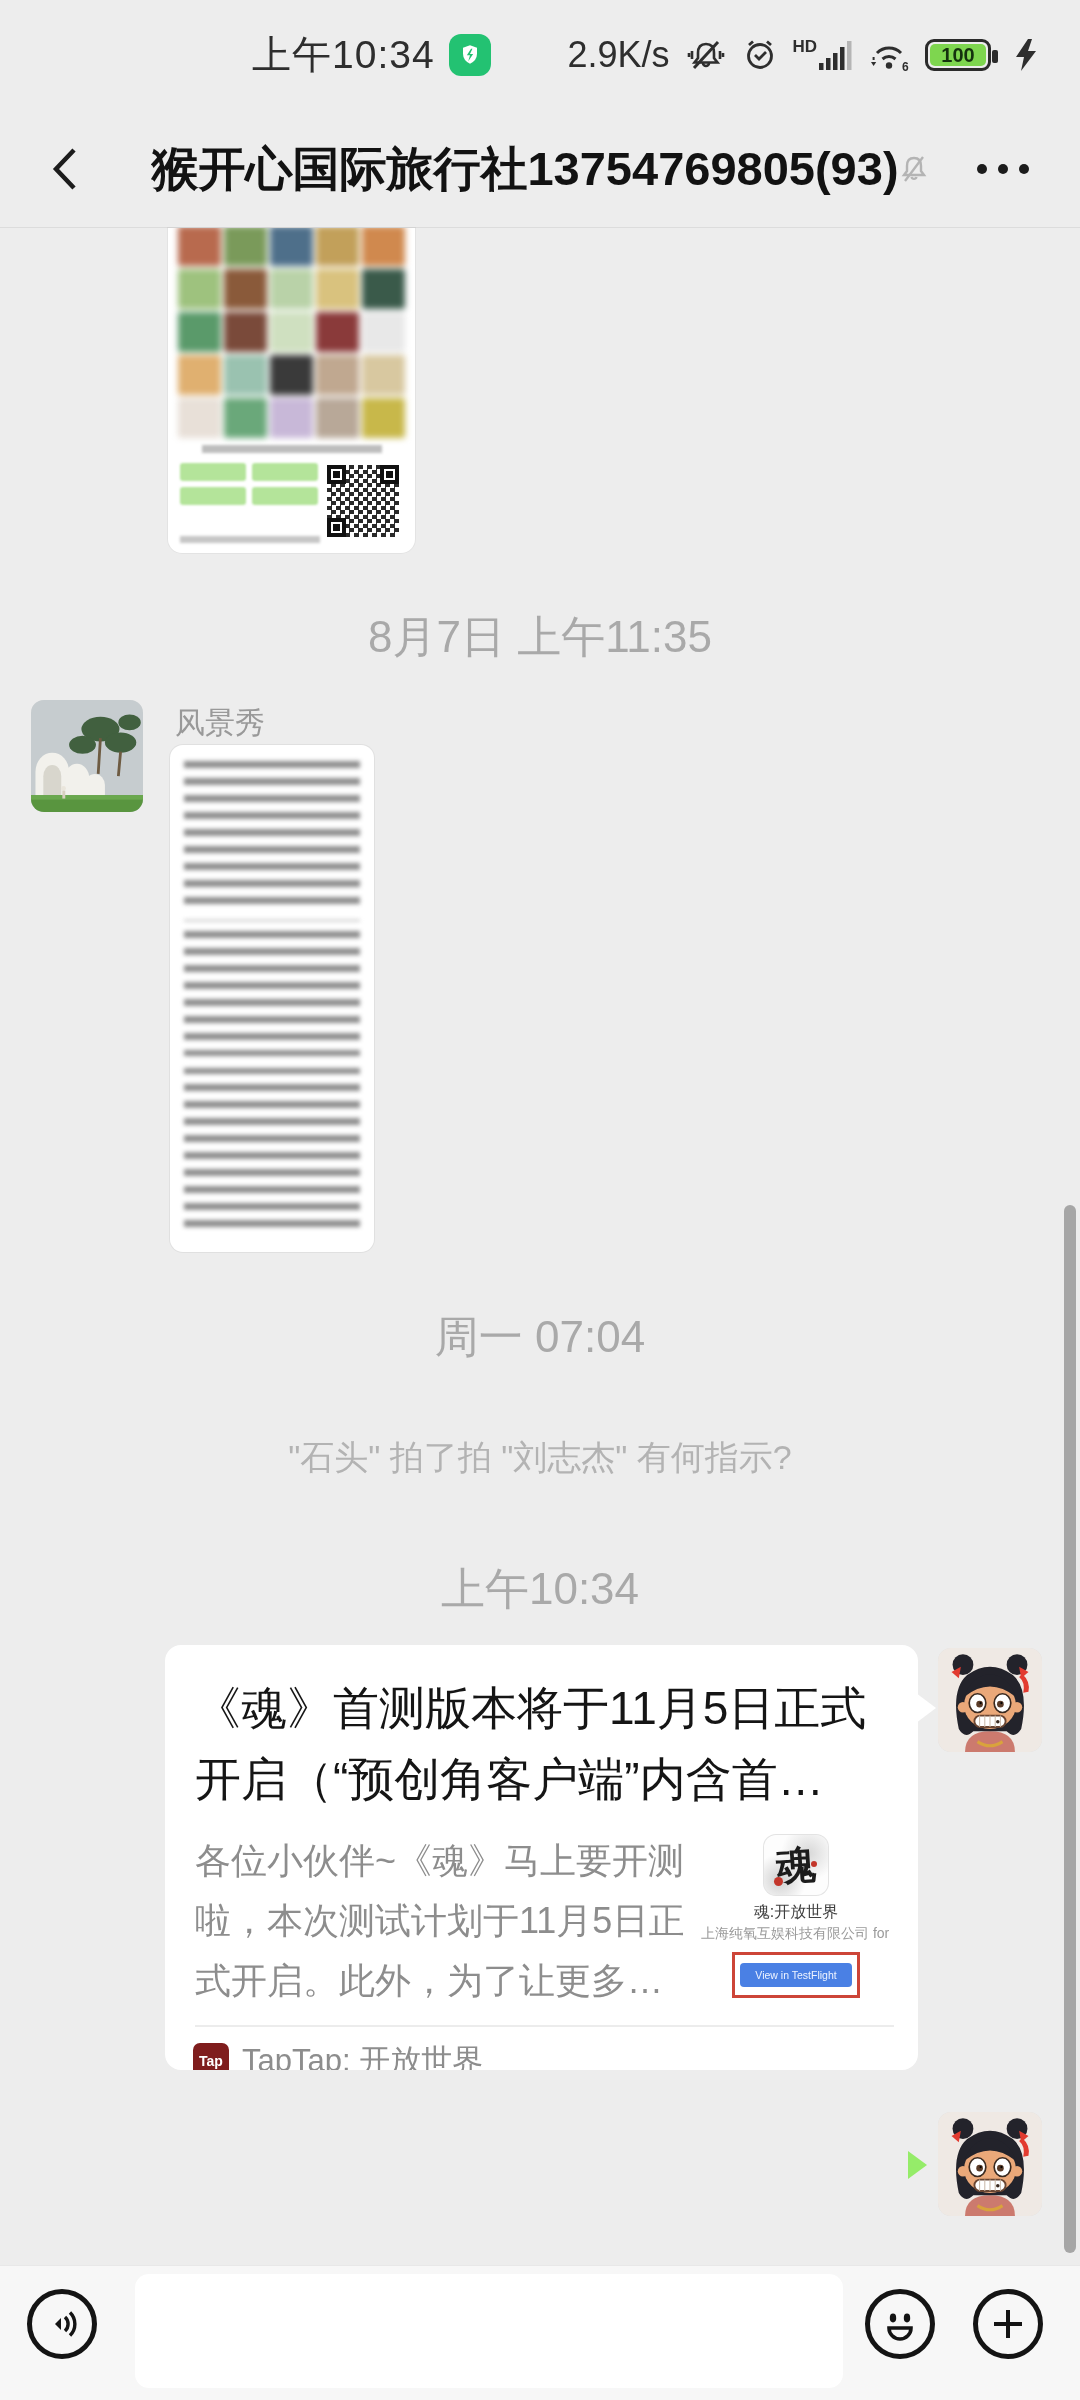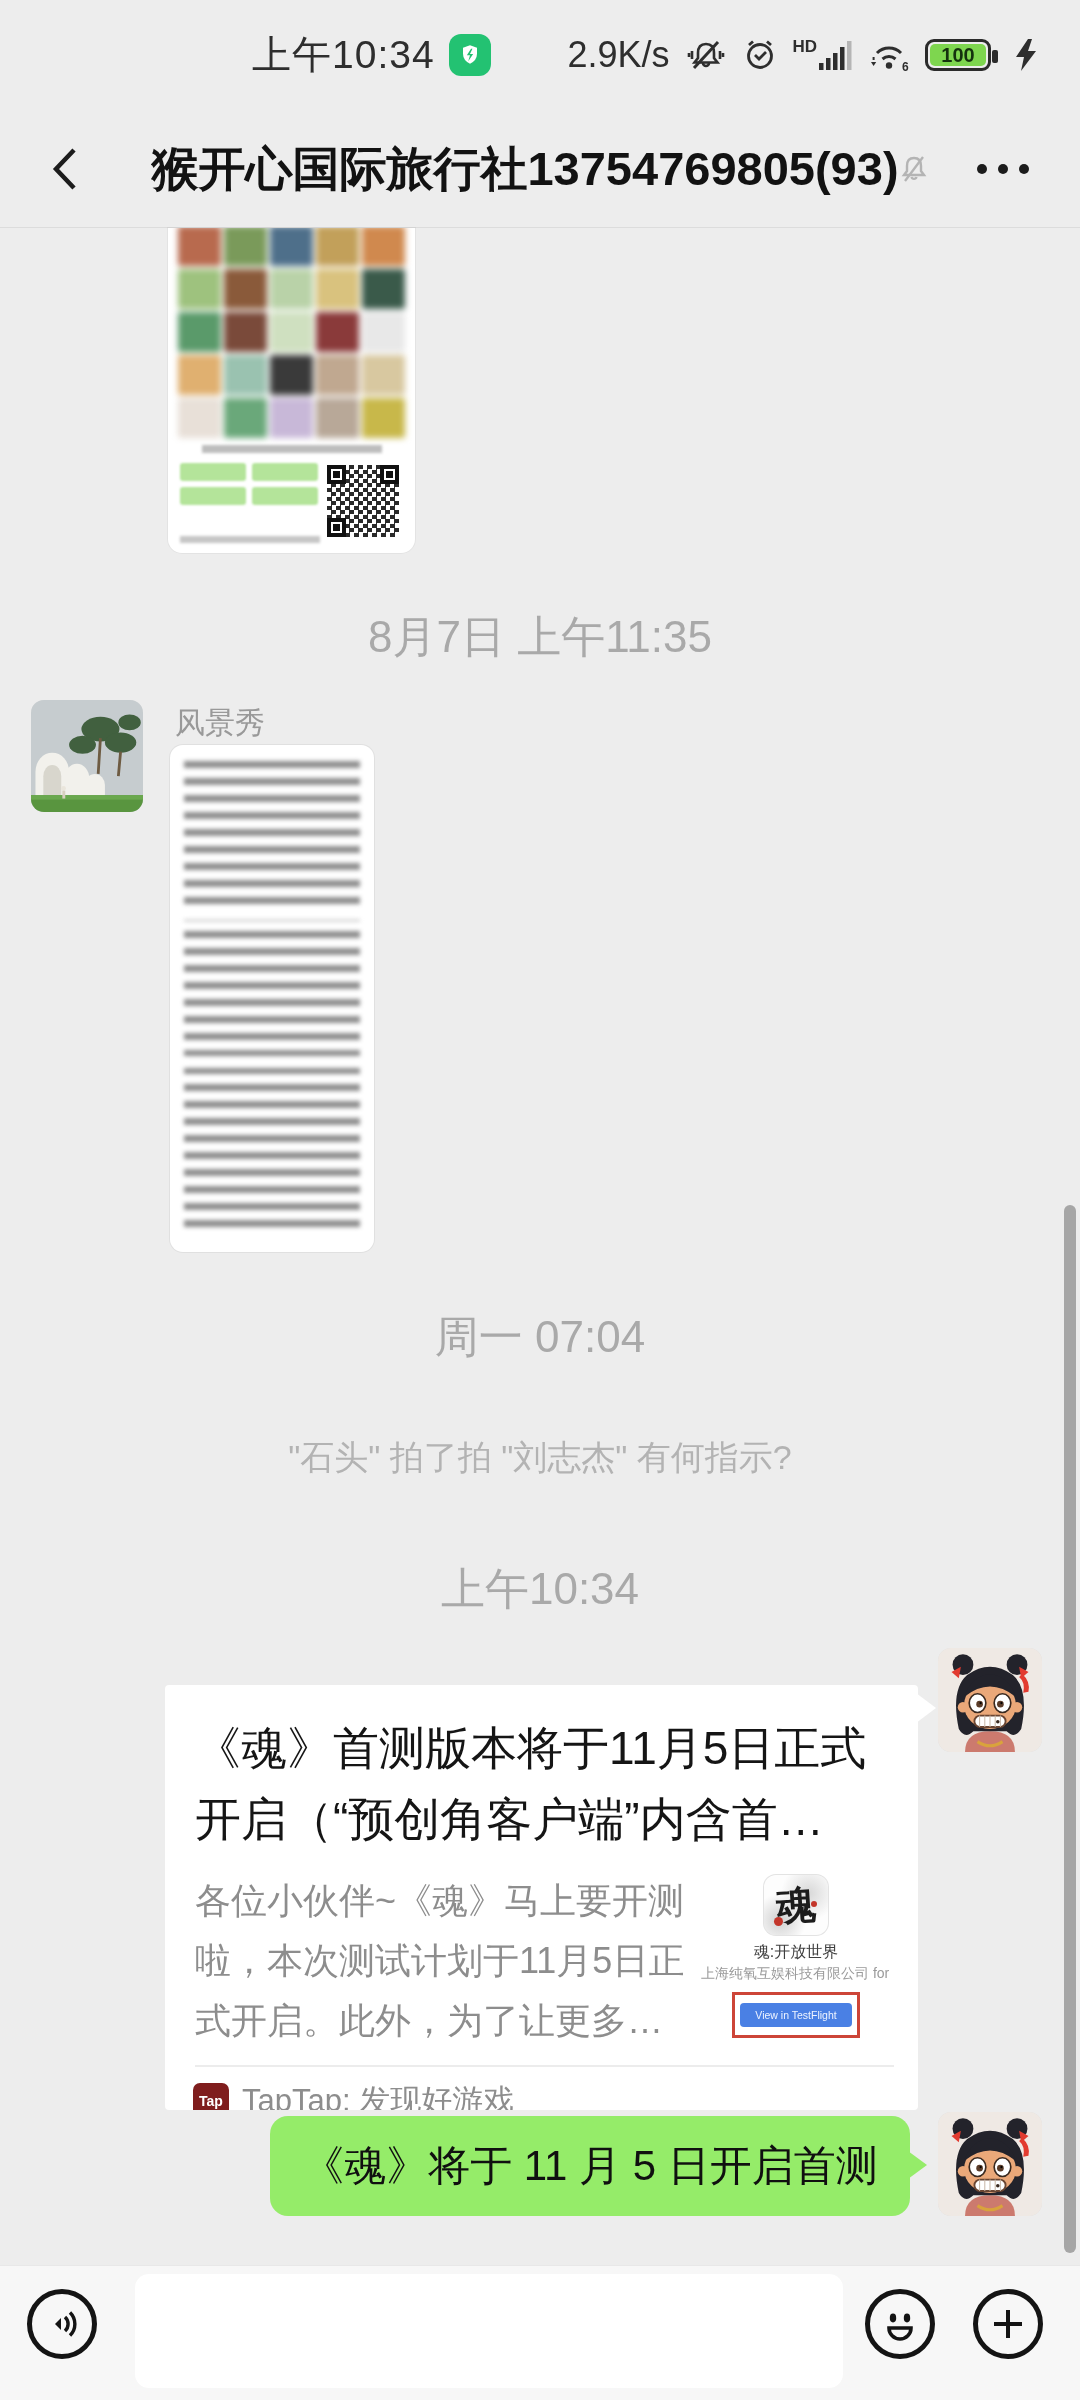--- a/index.html
+++ b/index.html
@@ -58,21 +58,21 @@
   .qr-f1 { left:0; top:0; } .qr-f2 { right:0; top:0; } .qr-f3 { left:0; bottom:0; }
 
   
   .longtext-card { position:absolute; left:170px; top:745px; width:204px; height:507px; background:#fff; border-radius:13px; padding:16px 14px; box-shadow:0 0 0 1px rgba(0,0,0,0.05); }
   .blur-lines { position:relative; width:100%; height:100%; overflow:hidden;
     background:repeating-linear-gradient(180deg, #6f6f6f 0 7px, transparent 7px 17px);
     filter:blur(2.1px); opacity:.78; }
   .blur-lines i { position:absolute; left:0; width:100%; height:12px; background:#fff; }
 
   
-  .link-card { position:absolute; left:165px; top:1645px; width:753px; height:425px; background:#fff; border-radius:4px; overflow:hidden;margin-top:40px; }
+  .link-card { position:absolute; left:165px; top:1645px; width:753px; height:425px; background:#fff; border-radius:16px; overflow:hidden; }
   .link-card::before { content:""; } 
   .card-tail { position:absolute; left:916px; top:1693px; width:0; height:0;
     border-top:15px solid transparent; border-bottom:15px solid transparent; border-left:20px solid #fff; }
   .card-title { margin:28px 26px 0 30px; font-size:46px; line-height:71px; font-weight:500; color:#151515;
     display:-webkit-box; -webkit-line-clamp:2; -webkit-box-orient:vertical; overflow:hidden; }
   .card-body { display:flex; margin:16px 24px 0 30px; }
   .card-desc { flex:1; font-size:36px; line-height:60px; color:#8d8d8d;
     display:-webkit-box; -webkit-line-clamp:3; -webkit-box-orient:vertical; overflow:hidden; }
   .card-thumb { width:196px; display:flex; flex-direction:column; align-items:center; padding-top:4px; }
   .app-icon { position:relative; width:64px; height:60px; border-radius:12px; background:#fdfdfd; box-shadow:0 0 0 1px #e3e3e3;
@@ -345,33 +345,30 @@
         <div class="tf-wrap">
           <div class="tf-btn">View in TestFlight</div>
         </div>
       </div>
     </div>
     <div class="card-divider"></div>
     <div class="card-footer">
       <span class="tap-icon">
         <span>Tap</span>
       </span>
-      <span class="card-source">TapTap: 发现好游戏</span>
+      <span class="card-source">TapTap: 开放世界</span>
     </div>
   </div>
   <div class="card-tail"></div>
   <div class="avatar avatar-r1">
     <svg viewBox="0 0 100 100">
         <use href="#sym-nezha"></use>
       </svg>
   </div>
 
-  <div class="green-bubble">
-    <span class="txt">《魂》将于 11 月 5 日开启首测</span>
-  </div>
   <div class="bubble-tail"></div>
   <div class="avatar avatar-r2">
     <svg viewBox="0 0 100 100">
         <use href="#sym-nezha"></use>
       </svg>
   </div>
 
   <div class="scrollbar"></div>
 
   <div class="input-bar">

